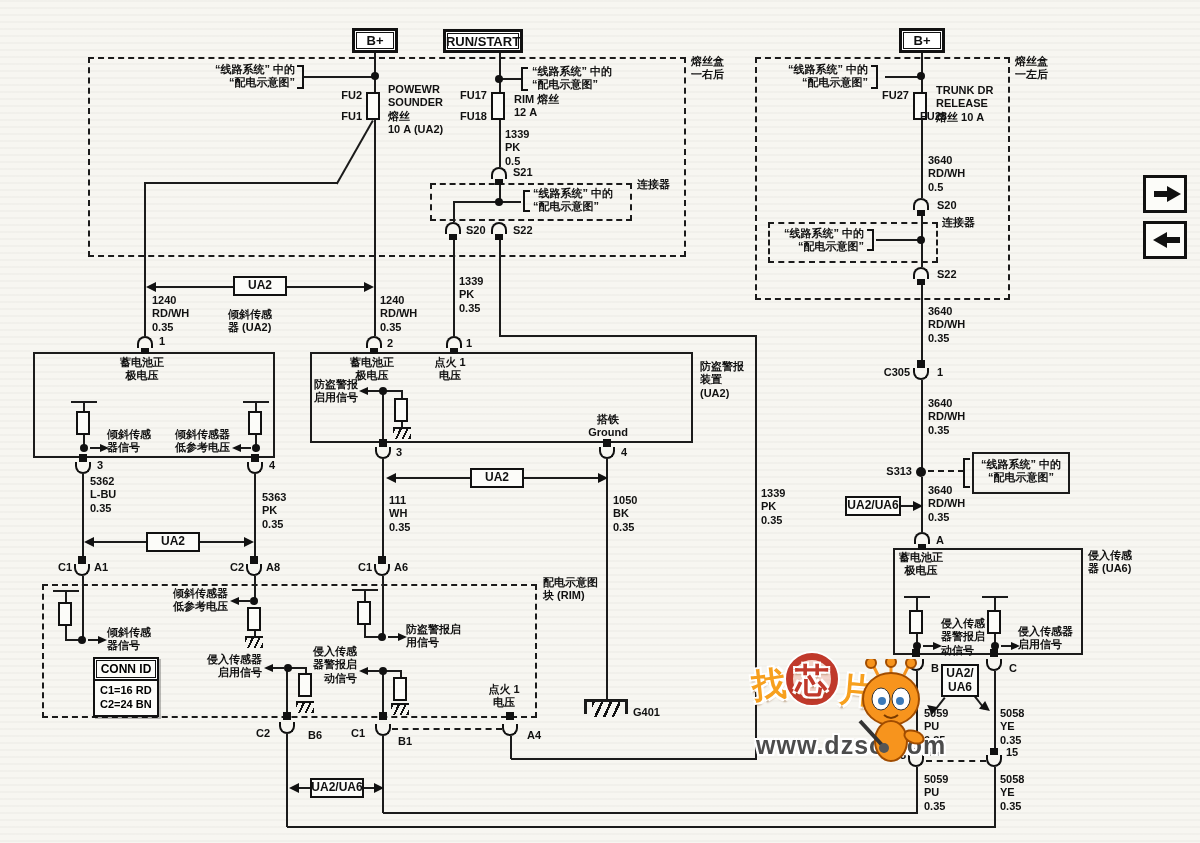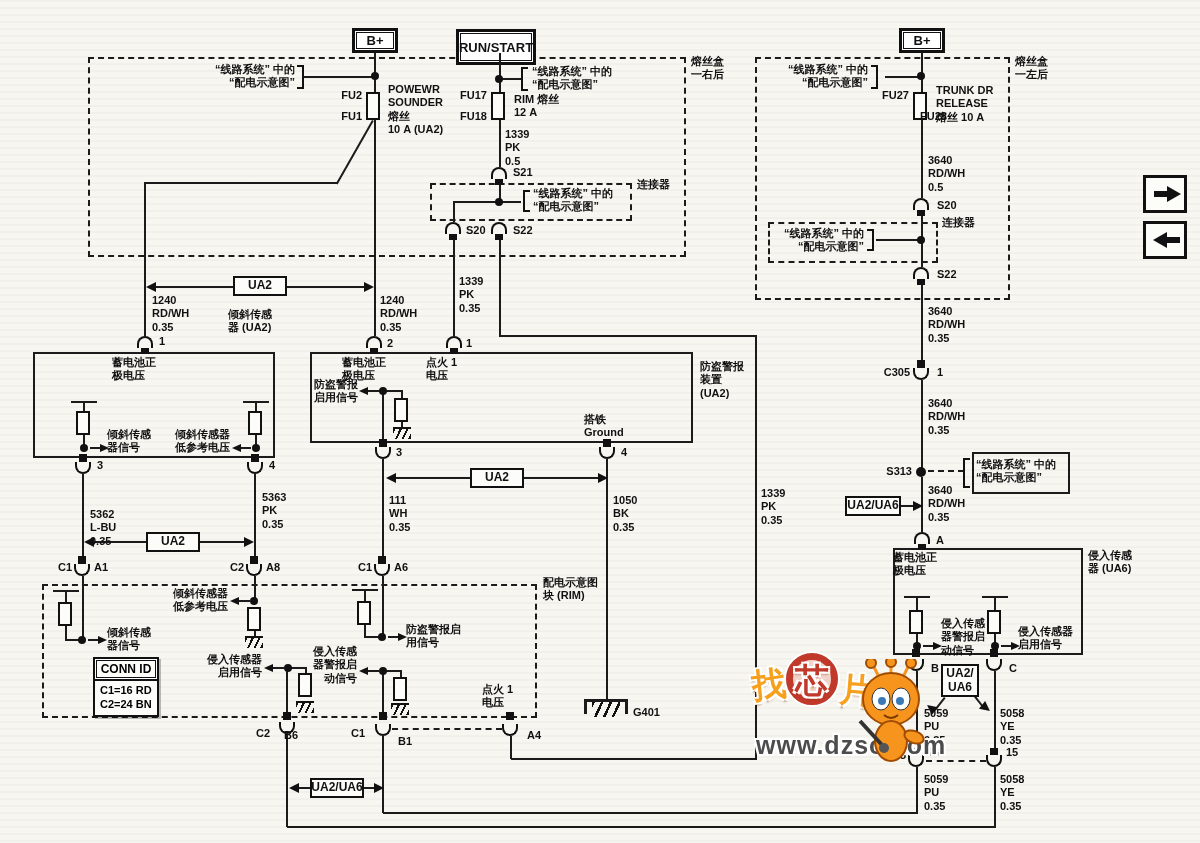--- a/index.html
+++ b/index.html
@@ -32,21 +32,21 @@
   .ahs.l{border-right:9px solid #111;border-left:none}
   .ahb{position:absolute;width:0;height:0;border:8px solid transparent}
   .ahb.r{border-left:14px solid #111;border-right:none}
   .ahb.l{border-right:14px solid #111;border-left:none}
   .brk{position:absolute;width:7px;border-top:2px solid #111;border-bottom:2px solid #111;z-index:2}
   .brk.rt{border-right:2px solid #111}
   .brk.lt{border-left:2px solid #111}
   
   .t{position:absolute;font:700 11px/1.22 "Liberation Sans",sans-serif;color:#111;white-space:pre-line;z-index:5}
   .tr{text-align:right}
-  .tc{}
+  .tc{text-align:center}
   .connid{position:absolute;border:2px solid #111;background:#fcfcf9;z-index:4;box-shadow:2px 2px 0 rgba(0,0,0,.25)}
   .connid .hd{border-bottom:2px solid #111;font:700 12px/1 "Liberation Sans",sans-serif;text-align:center;padding:4px 0;box-shadow:inset 0 0 0 1px #fff,inset 0 0 0 2px #111}
   .connid .bd{font:700 11px/1.25 "Liberation Sans",sans-serif;padding:3px 5px;white-space:pre-line}
   .nav{position:absolute;width:44px;height:38px;border:3px solid #111;background:#fcfcf9;z-index:5}
   .navtail{position:absolute;height:6px;background:#111}
   
   .wm{position:absolute;z-index:9;pointer-events:none}
   .wmzh{position:absolute;font:900 34px/1 "Liberation Sans",sans-serif;color:#f7a01e;text-shadow:-2px -2px 0 #fff,2px -2px 0 #fff,-2px 2px 0 #fff,2px 2px 0 #fff,0 3px 2px rgba(120,60,0,.45)}
   .ring{position:absolute;width:52px;height:52px;border:7px solid #c0392b;border-radius:50%;background:rgba(235,150,130,.35);box-shadow:0 0 0 2px #fff}
   .wk{position:absolute;font:900 32px/1 "Liberation Sans",sans-serif;color:#ff5c00;letter-spacing:7px;text-shadow:-2px -2px 0 #fff,2px -2px 0 #fff,-2px 2px 0 #fff,2px 2px 0 #fff,0 3px 3px rgba(150,60,0,.4)}
@@ -64,21 +64,21 @@
   <div class="db" style="left:42px;top:584px;width:495px;height:134px"></div>
 
   <div class="sb" style="left:33px;top:352px;width:242px;height:106px"></div>
   <div class="sb" style="left:310px;top:352px;width:383px;height:91px"></div>
   <div class="sb" style="left:893px;top:548px;width:190px;height:107px"></div>
   <div class="sb" style="left:972px;top:452px;width:98px;height:42px"></div>
 
   <div class="ptap" style="left:352px;top:28px;width:46px;height:25px">
       <span>B+</span>
     </div>
-  <div class="ptap" style="left:456px;top:29px;width:80px;height:36px">
+  <div class="ptap" style="left:443px;top:29px;width:80px;height:24px">
       <span>RUN/START</span>
     </div>
   <div class="ptap" style="left:899px;top:28px;width:46px;height:25px">
       <span>B+</span>
     </div>
 
   <div class="v" style="left:374px;top:53px;height:39px"></div>
   <div class="h" style="left:304px;top:76px;width:71px"></div>
   <div class="dot" style="left:371px;top:72px"></div>
   <div class="res" style="left:366px;top:92px;height:28px"></div>
@@ -429,21 +429,21 @@
 极电压</div>
   <div class="t tc" style="left:426px;top:356px;width:48px">点火 1
 电压</div>
   <div class="t tr" style="left:310px;top:378px;width:48px">防盗警报
 启用信号</div>
   <div class="t tc" style="left:584px;top:413px;width:48px">搭铁
 Ground</div>
   <div class="t" style="left:396px;top:446px">3</div>
   <div class="t" style="left:621px;top:446px">4</div>
 
-  <div class="t" style="left:90px;top:508px">5362
+  <div class="t" style="left:90px;top:475px">5362
 L-BU
 0.35</div>
   <div class="t" style="left:262px;top:491px">5363
 PK
 0.35</div>
   <div class="t" style="left:389px;top:494px">111
 WH
 0.35</div>
   <div class="t" style="left:613px;top:494px">1050
 BK
@@ -466,21 +466,21 @@
 用信号</div>
   <div class="t tr" style="left:200px;top:653px;width:62px">侵入传感器
 启用信号</div>
   <div class="t tr" style="left:309px;top:645px;width:48px">侵入传感
 器警报启
 动信号</div>
   <div class="t tc" style="left:482px;top:683px;width:44px">点火 1
 电压</div>
 
   <div class="t tr" style="left:250px;top:727px;width:20px">C2</div>
-  <div class="t" style="left:284px;top:729px">B6</div>
+  <div class="t" style="left:308px;top:729px">B6</div>
   <div class="t tr" style="left:345px;top:727px;width:20px">C1</div>
   <div class="t" style="left:398px;top:735px">B1</div>
   <div class="t" style="left:527px;top:729px">A4</div>
   <div class="t" style="left:633px;top:706px">G401</div>
 
   <div class="t" style="left:1088px;top:549px">侵入传感
 器 (UA6)</div>
   <div class="t tc" style="left:893px;top:551px;width:56px">蓄电池正
 极电压</div>
   <div class="t" style="left:941px;top:617px">侵入传感

